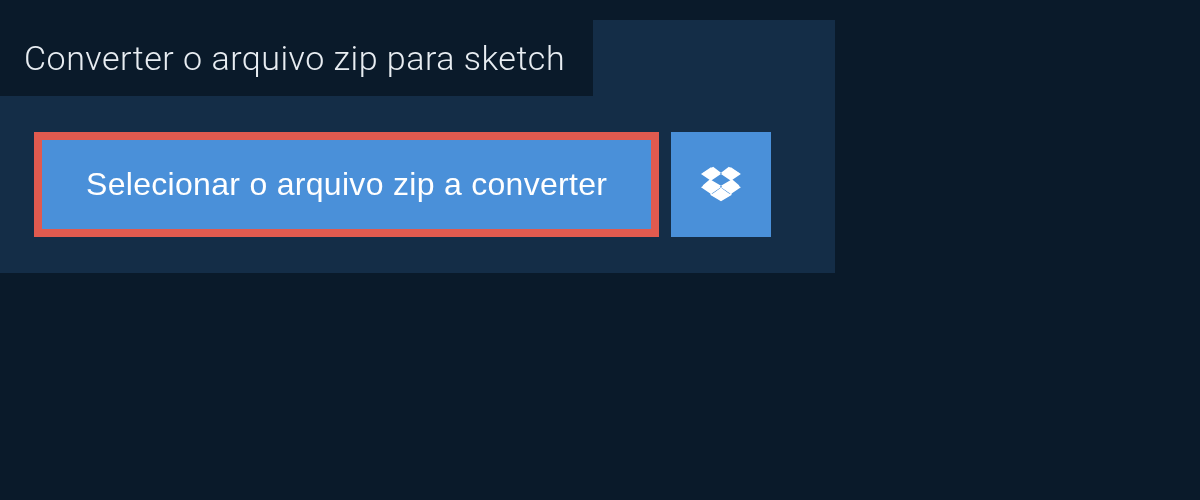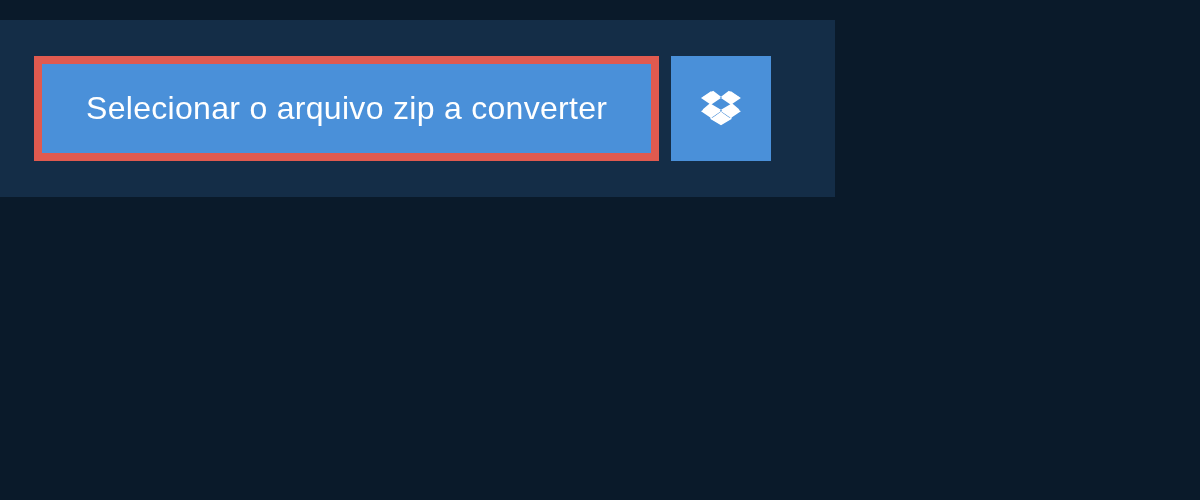--- a/index.html
+++ b/index.html
@@ -61,20 +61,23 @@
     }
     .dropbox-icon {
       width: 42px;
       height: 42px;
     }
   </style>
 </head>
 <body>
 
 <div class="main-panel">
+  <div class="tab-header">
+    <span>Converter o arquivo zip para sketch</span>
+  </div>
   <div class="button-row">
     <div class="select-button-wrapper">
       <button class="select-button">
         <span>Selecionar o arquivo zip a converter</span>
       </button>
     </div>
     <button class="dropbox-button">
       <svg class="dropbox-icon" viewBox="0 0 24 24" fill="#ffffff">
         <path d="M6 2L0 6l6 4-6 4 6 4 6-4 6 4 6-4-6-4 6-4-6-4-6 4-6-4zm6 4l6 4-6 4-6-4 6-4zm-6 12.5l6 3.5 6-3.5-6-4-6 4z" transform="scale(0.95) translate(0.6, 0)"></path>
         <path d="M7.5 1.5L1.5 5.3l4.2 3.4L12 5 7.5 1.5zM16.5 1.5L12 5l6.3 3.7 4.2-3.4-6-3.8zM1.5 12.3l6 3.8L12 12.4 5.7 8.7l-4.2 3.6zM18.3 8.7L12 12.4l4.5 3.7 6-3.8-4.2-3.6zM12 13.6l-4.5 3.7L6 16.4v1.3l6 3.6 6-3.6v-1.3l-1.5.9L12 13.6z"></path>

